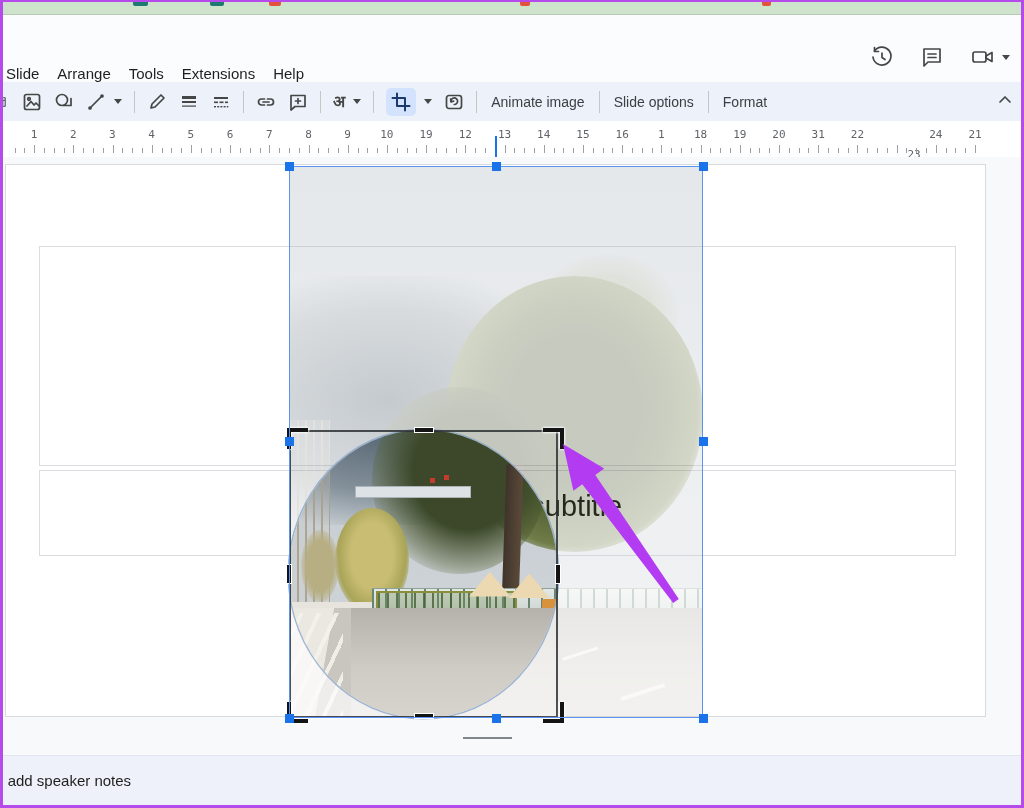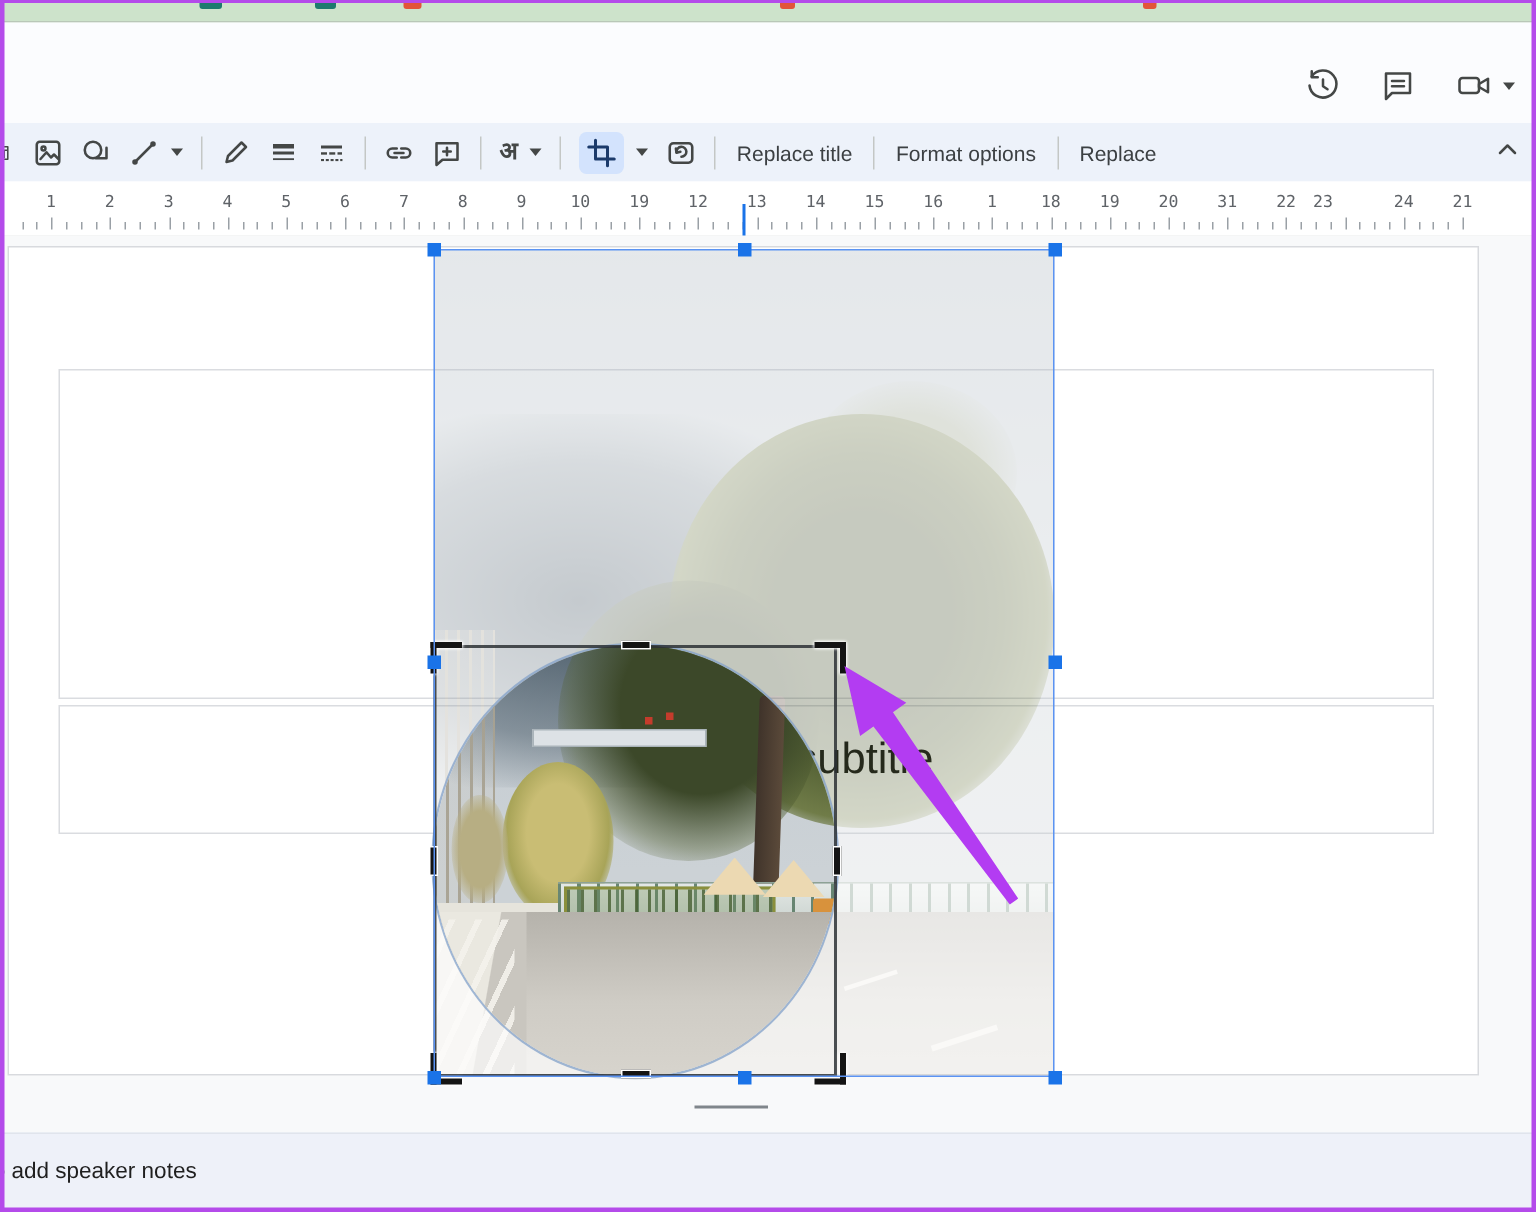--- a/index.html
+++ b/index.html
@@ -116,20 +116,27 @@
 
   <div class="topstrip">
     <div class="speck" style="left:133px;width:15px;background:#1d7a6e;"></div>
     <div class="speck" style="left:210px;width:14px;background:#1d7a6e;"></div>
     <div class="speck" style="left:269px;width:12px;background:#e2543a;"></div>
     <div class="speck" style="left:520px;width:10px;background:#e2543a;"></div>
     <div class="speck" style="left:762px;width:9px;background:#e2543a;"></div>
   </div>
 
   <div class="menurow">
+    <div class="menus">
+      <span>Slide</span>
+      <span>Arrange</span>
+      <span>Tools</span>
+      <span>Extensions</span>
+      <span>Help</span>
+    </div>
     <div class="hdr-icons">
       <span>
         <svg class="ic" width="24" height="24" viewBox="0 0 24 24">
             <path d="M4.5 6 A9 9 0 1 1 3 12"></path>
             <path d="M4.5 2.5 v4 h4"></path>
             <path d="M12 8 v4.5 l3 2"></path>
           </svg>
       </span>
       <span>
         <svg class="ic" width="24" height="24" viewBox="0 0 24 24">
@@ -227,25 +234,25 @@
     </span>
     <span class="tb-caret"></span>
     <span class="tb-ico">
       <svg class="ic" width="20" height="20" viewBox="0 0 20 20">
           <rect x="2.5" y="3.5" width="15" height="13" rx="2.5"></rect>
           <path d="M7 12.5 a3.3 3.3 0 1 1 3.3 3.0" transform="translate(0,-3)"></path>
           <path d="M6.6 7 l0.4 2.8 2.6 -0.6"></path>
         </svg>
     </span>
     <span class="tb-div"></span>
-    <span class="tb-txt">Replace title</span>
-    <span class="tb-div"></span>
-    <span class="tb-txt">Format options</span>
-    <span class="tb-div"></span>
-    <span class="tb-txt">Replace</span>
+    <span class="tb-txt">Animate image</span>
+    <span class="tb-div"></span>
+    <span class="tb-txt">Slide options</span>
+    <span class="tb-div"></span>
+    <span class="tb-txt">Format</span>
   </div>
   <span class="chev-up">
     <svg class="ic" width="14" height="12" viewBox="0 0 14 12">
         <path d="M2 8 l5 -5 5 5"></path>
       </svg>
   </span>
 
   <div class="ruler">
     <div>
         <span class="num" style="left: 34px;">1</span>
@@ -263,21 +270,21 @@
         <span class="num" style="left: 504.52px;">13</span>
         <span class="num" style="left: 543.73px;">14</span>
         <span class="num" style="left: 582.94px;">15</span>
         <span class="num" style="left: 622.15px;">16</span>
         <span class="num" style="left: 661.36px;">1</span>
         <span class="num" style="left: 700.57px;">18</span>
         <span class="num" style="left: 739.78px;">19</span>
         <span class="num" style="left: 778.99px;">20</span>
         <span class="num" style="left: 818.2px;">31</span>
         <span class="num" style="left: 857.41px;">22</span>
-        <span class="num" style="left: 882px;">23</span>
+        <span class="num" style="left: 914px; margin-top: 20px;">23</span>
         <span class="num" style="left: 935.83px;">24</span>
         <span class="num" style="left: 975.04px;">21</span>
         <span class="tick" style="left: 14.6px; height: 5px;"></span>
         <span class="tick" style="left: 24.4px; height: 5px;"></span>
         <span class="tick" style="left: 34.2px; height: 8px;"></span>
         <span class="tick" style="left: 44px; height: 5px;"></span>
         <span class="tick" style="left: 53.8px; height: 5px;"></span>
         <span class="tick" style="left: 63.6px; height: 5px;"></span>
         <span class="tick" style="left: 73.4px; height: 8px;"></span>
         <span class="tick" style="left: 83.2px; height: 5px;"></span>

